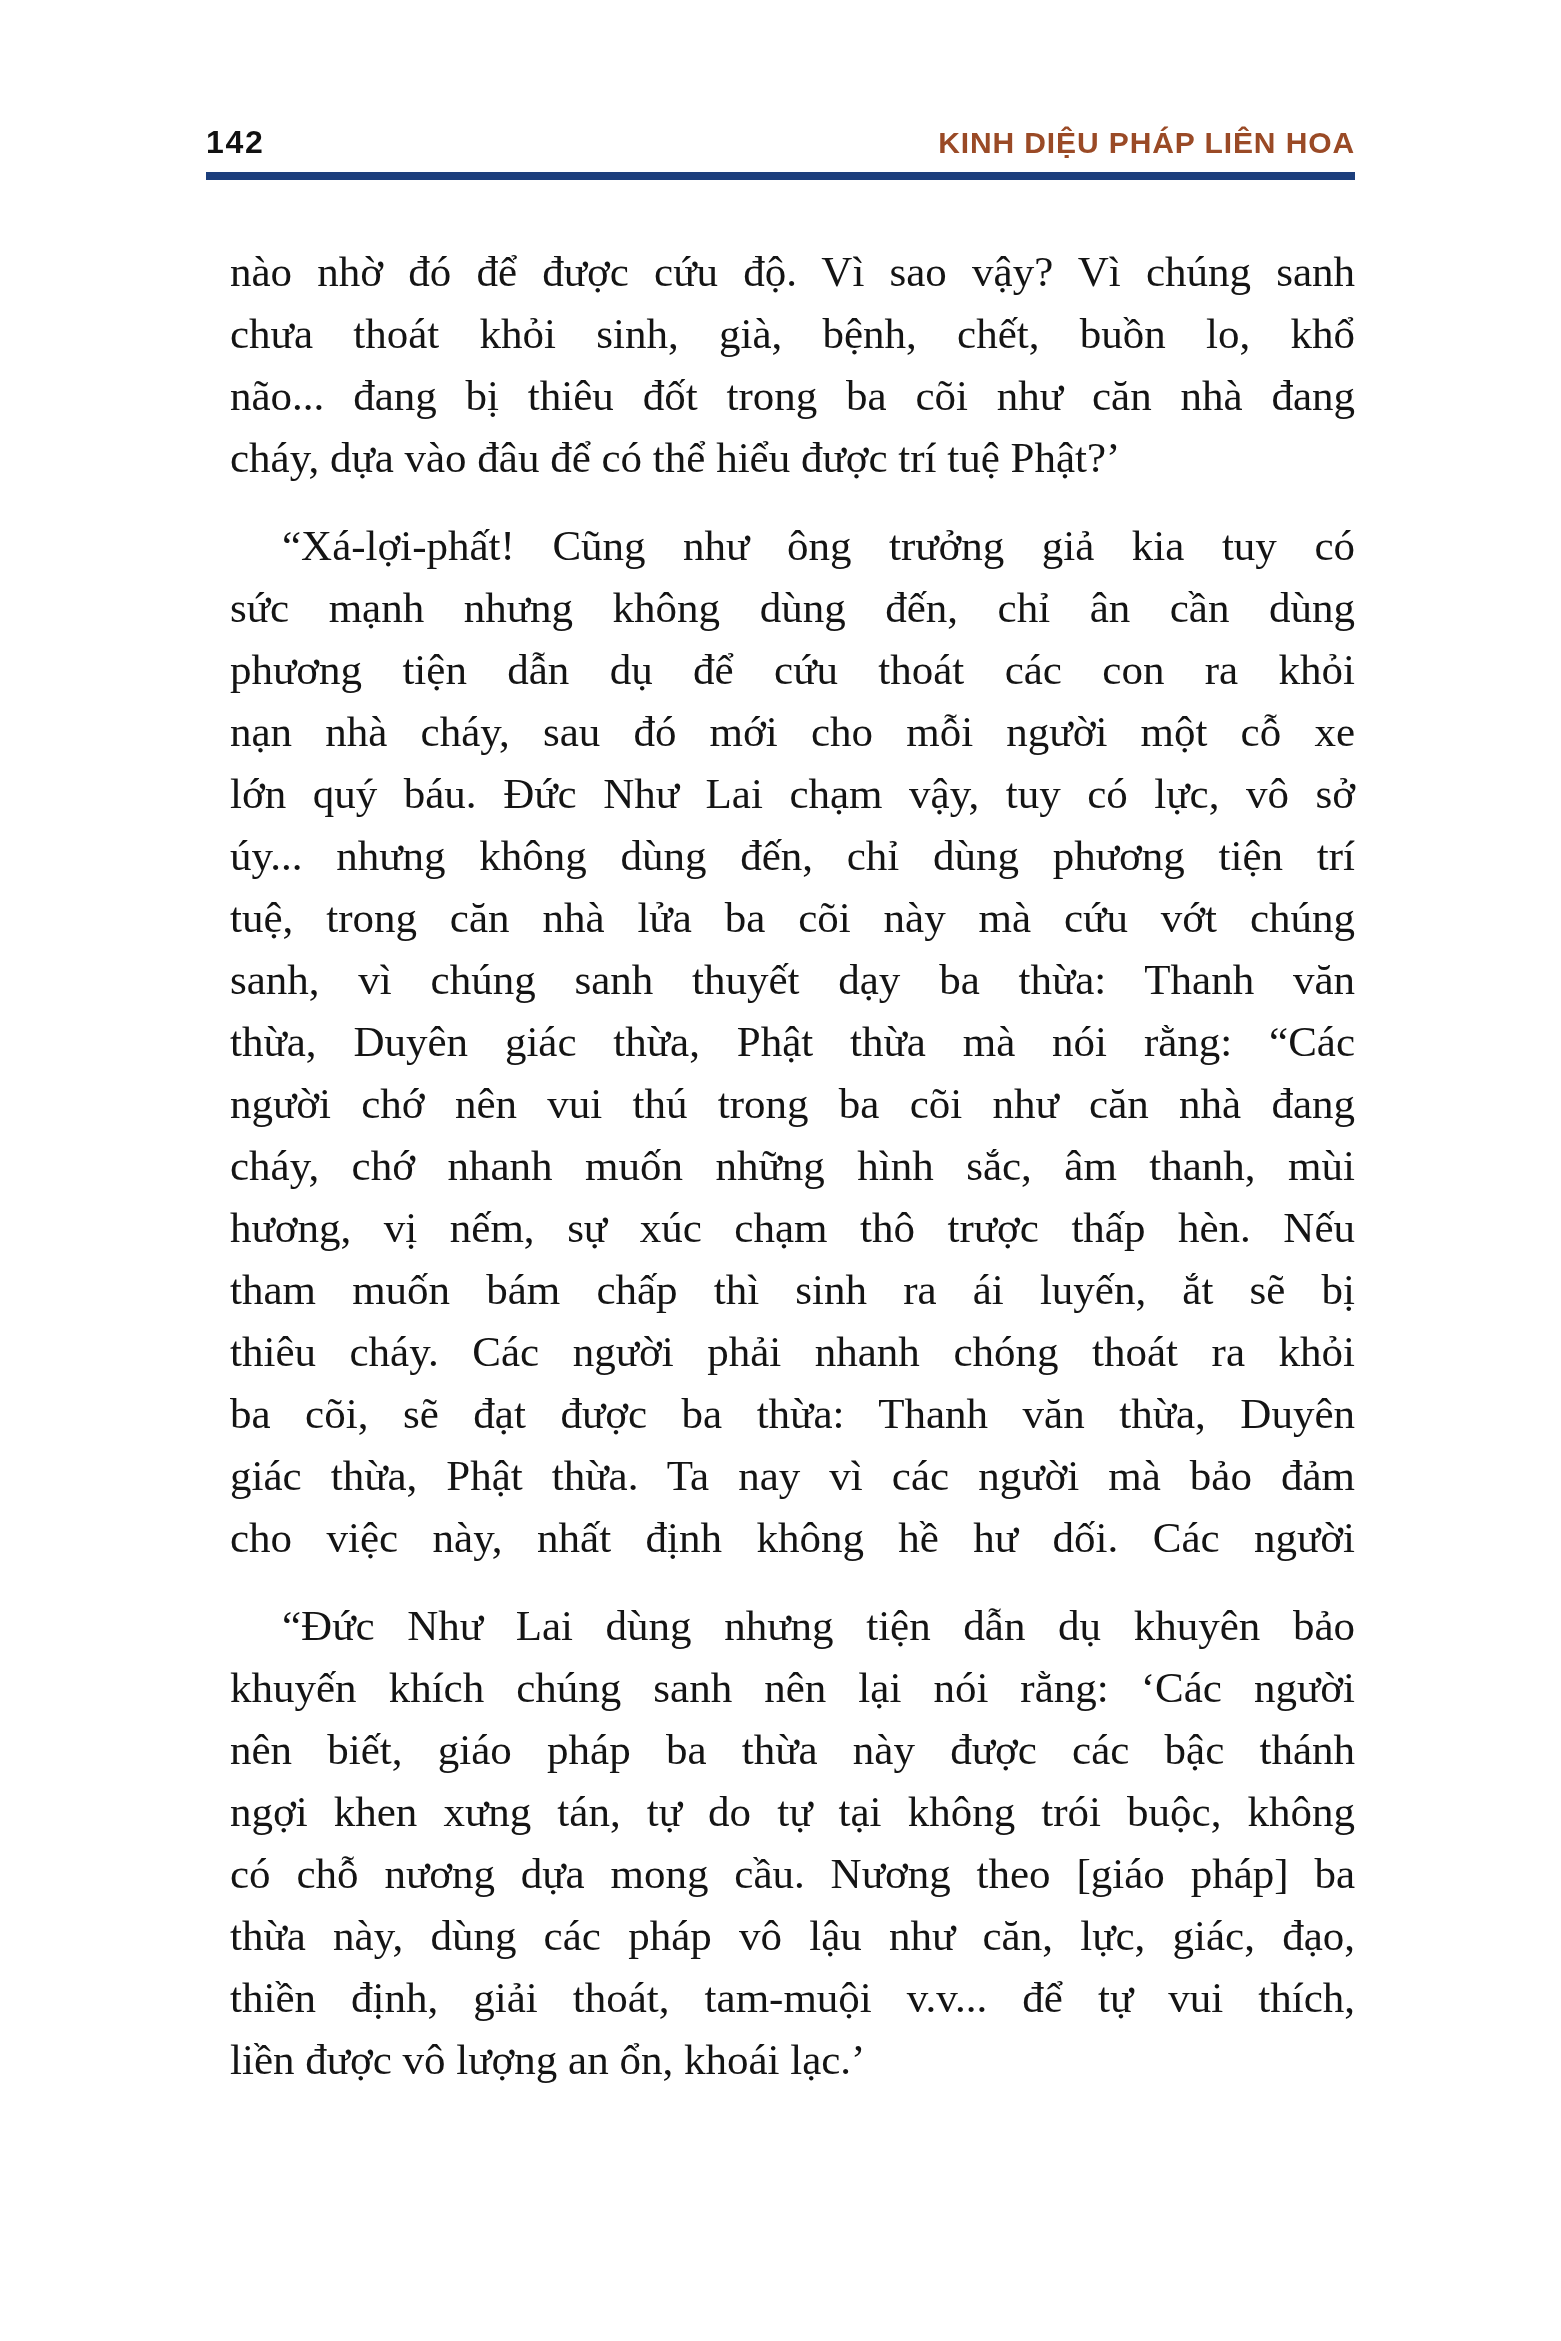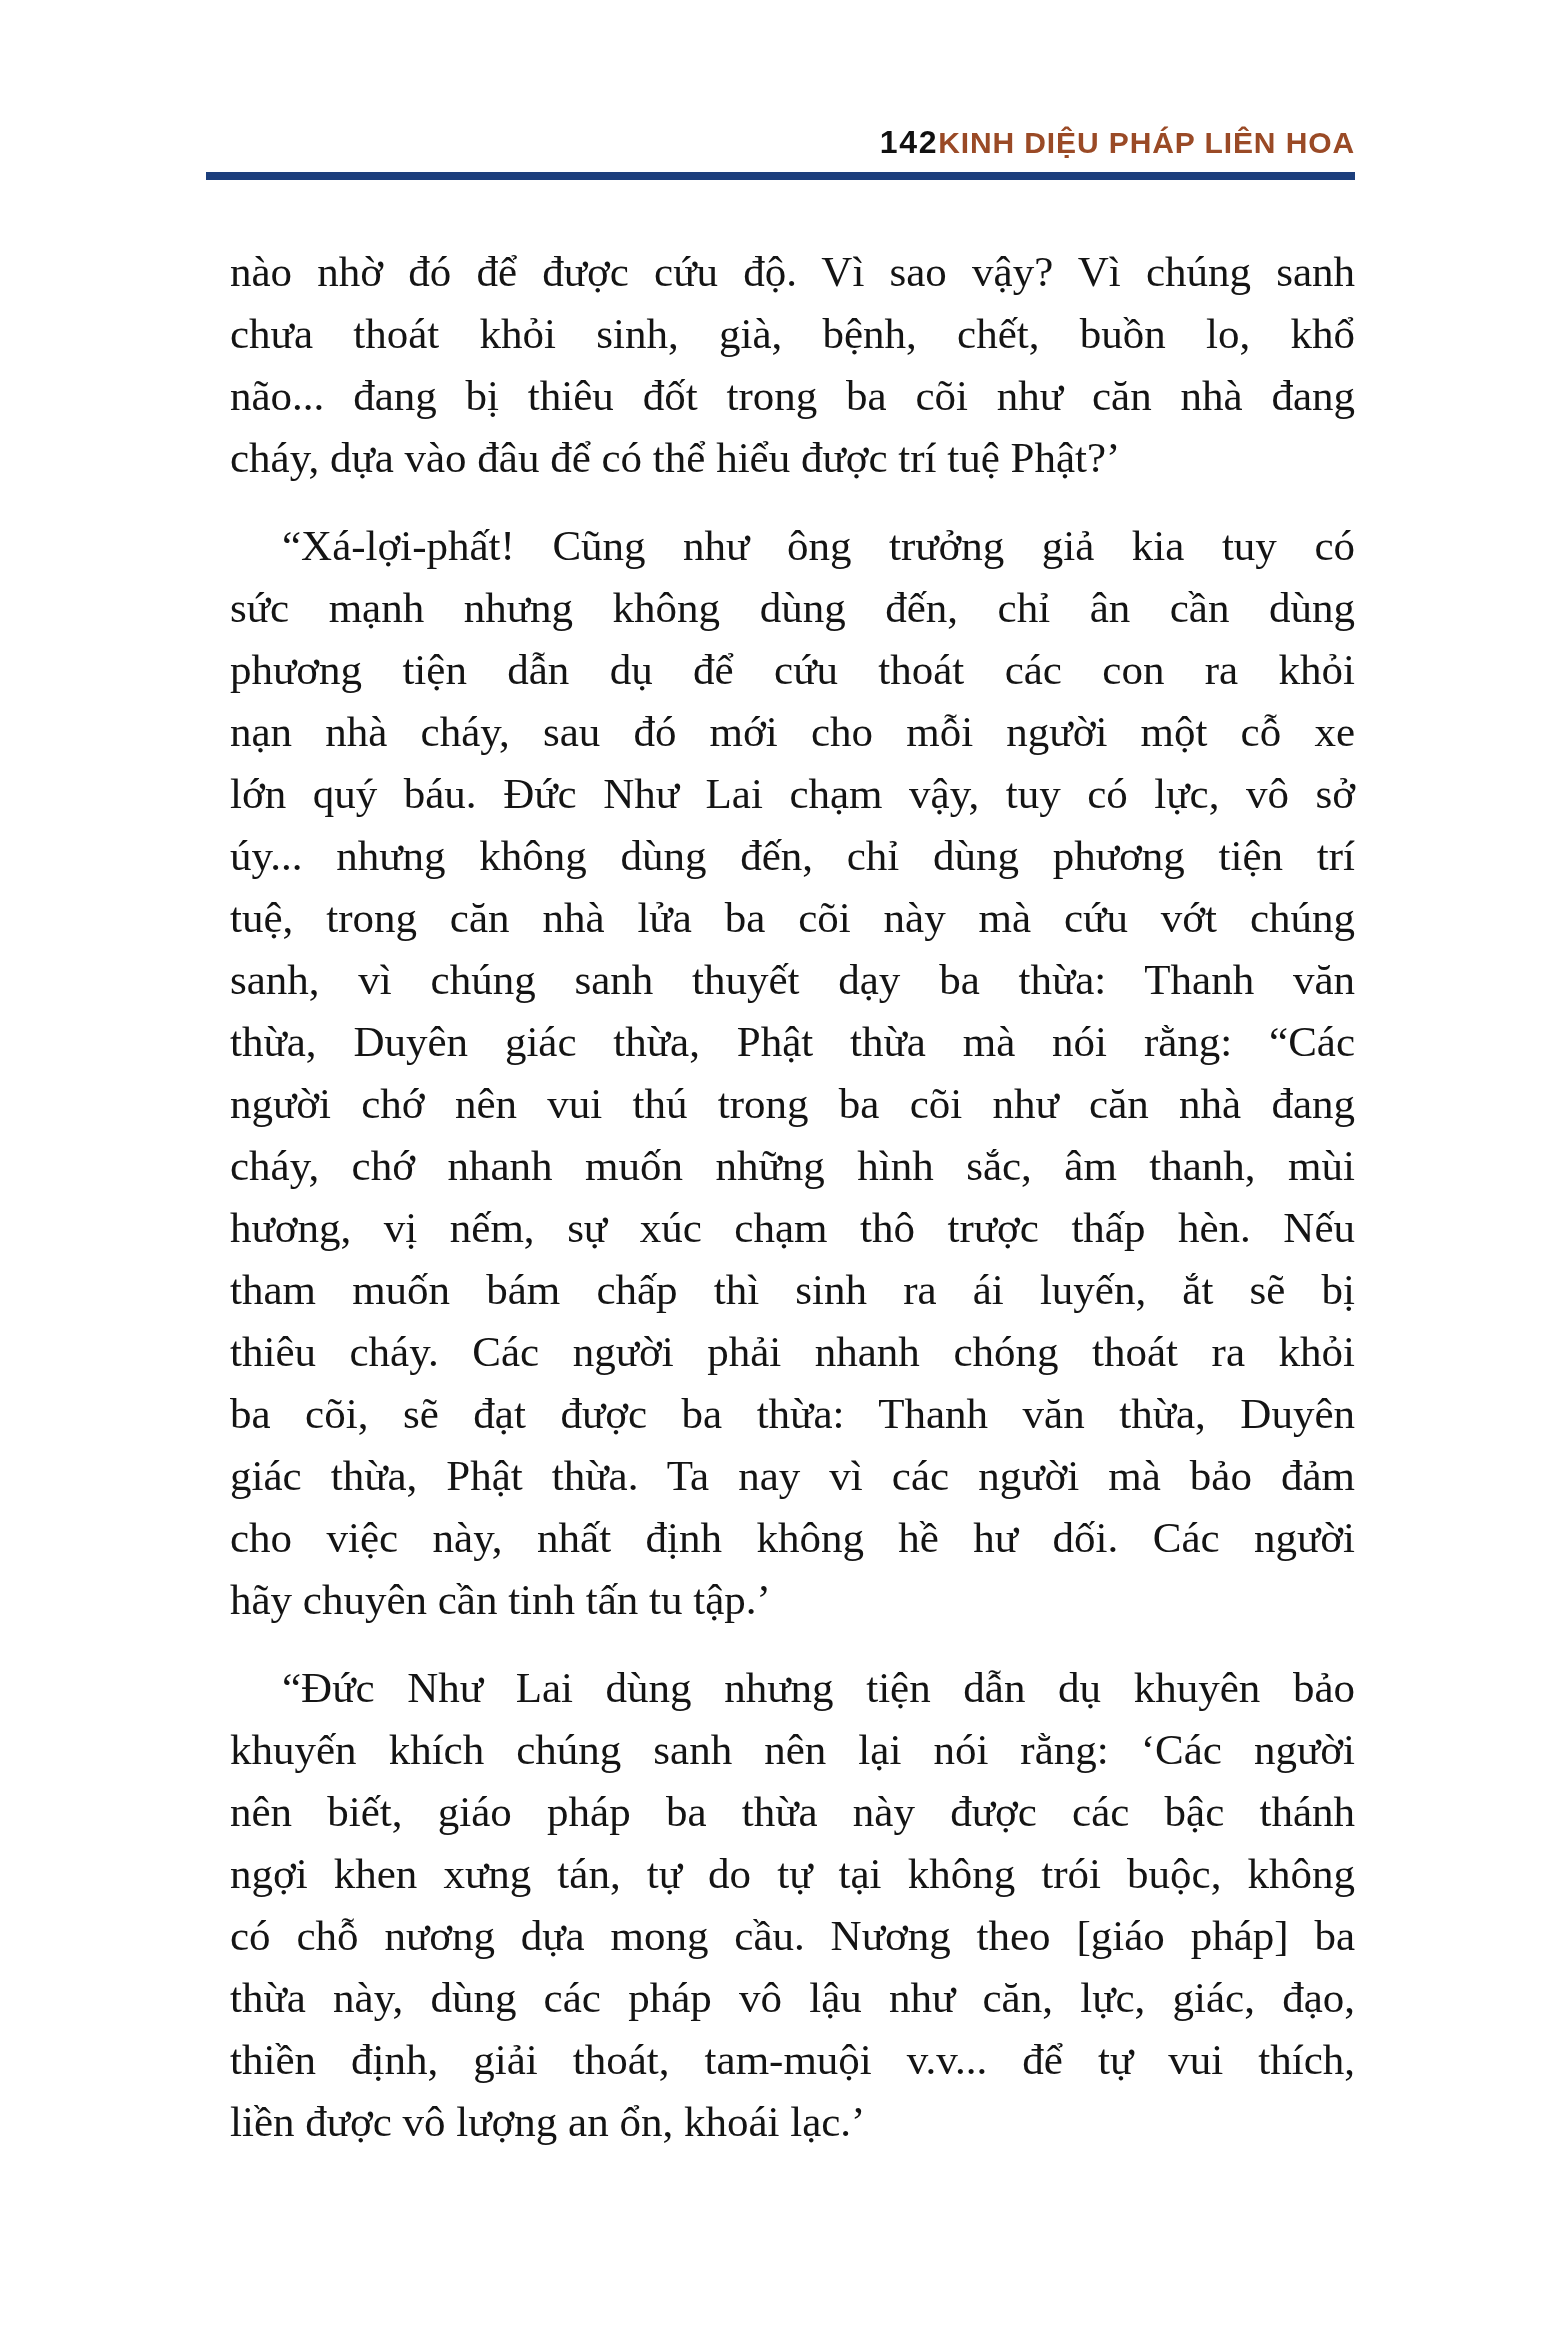--- a/index.html
+++ b/index.html
@@ -15,21 +15,21 @@
     width: 1561px;
     height: 2342px;
     background: var(--page-bg);
     padding: 0 206px 0 206px;
     overflow: hidden;
     font-family: "Liberation Serif", "DejaVu Serif", serif;
   }
   .page-header {
     margin-top: 127px;
     display: flex;
-    justify-content: flex-end;
+    justify-content: space-between;
     align-items: baseline;
     font-family: "Liberation Sans", "DejaVu Sans", sans-serif;
     font-weight: 700;
     line-height: 31px;
   }
   .page-number {
     font-size: 32px;
     color: #111111;
     letter-spacing: 1.7px;
   }
@@ -92,21 +92,20 @@
         <div class="line">sanh, vì chúng sanh thuyết dạy ba thừa: Thanh văn</div>
         <div class="line">thừa, Duyên giác thừa, Phật thừa mà nói rằng: “Các</div>
         <div class="line">người chớ nên vui thú trong ba cõi như căn nhà đang</div>
         <div class="line">cháy, chớ nhanh muốn những hình sắc, âm thanh, mùi</div>
         <div class="line">hương, vị nếm, sự xúc chạm thô trược thấp hèn. Nếu</div>
         <div class="line">tham muốn bám chấp thì sinh ra ái luyến, ắt sẽ bị</div>
         <div class="line">thiêu cháy. Các người phải nhanh chóng thoát ra khỏi</div>
         <div class="line">ba cõi, sẽ đạt được ba thừa: Thanh văn thừa, Duyên</div>
         <div class="line">giác thừa, Phật thừa. Ta nay vì các người mà bảo đảm</div>
         <div class="line">cho việc này, nhất định không hề hư dối. Các người</div>
-        <div class="line last-line">hãy chuyên cần tinh tấn tu tập.’</div>
       </div>
       <div class="paragraph">
         <div class="line first-line">“Đức Như Lai dùng nhưng tiện dẫn dụ khuyên bảo</div>
         <div class="line">khuyến khích chúng sanh nên lại nói rằng: ‘Các người</div>
         <div class="line">nên biết, giáo pháp ba thừa này được các bậc thánh</div>
         <div class="line">ngợi khen xưng tán, tự do tự tại không trói buộc, không</div>
         <div class="line">có chỗ nương dựa mong cầu. Nương theo [giáo pháp] ba</div>
         <div class="line">thừa này, dùng các pháp vô lậu như căn, lực, giác, đạo,</div>
         <div class="line">thiền định, giải thoát, tam-muội v.v... để tự vui thích,</div>
         <div class="line last-line">liền được vô lượng an ổn, khoái lạc.’</div>

